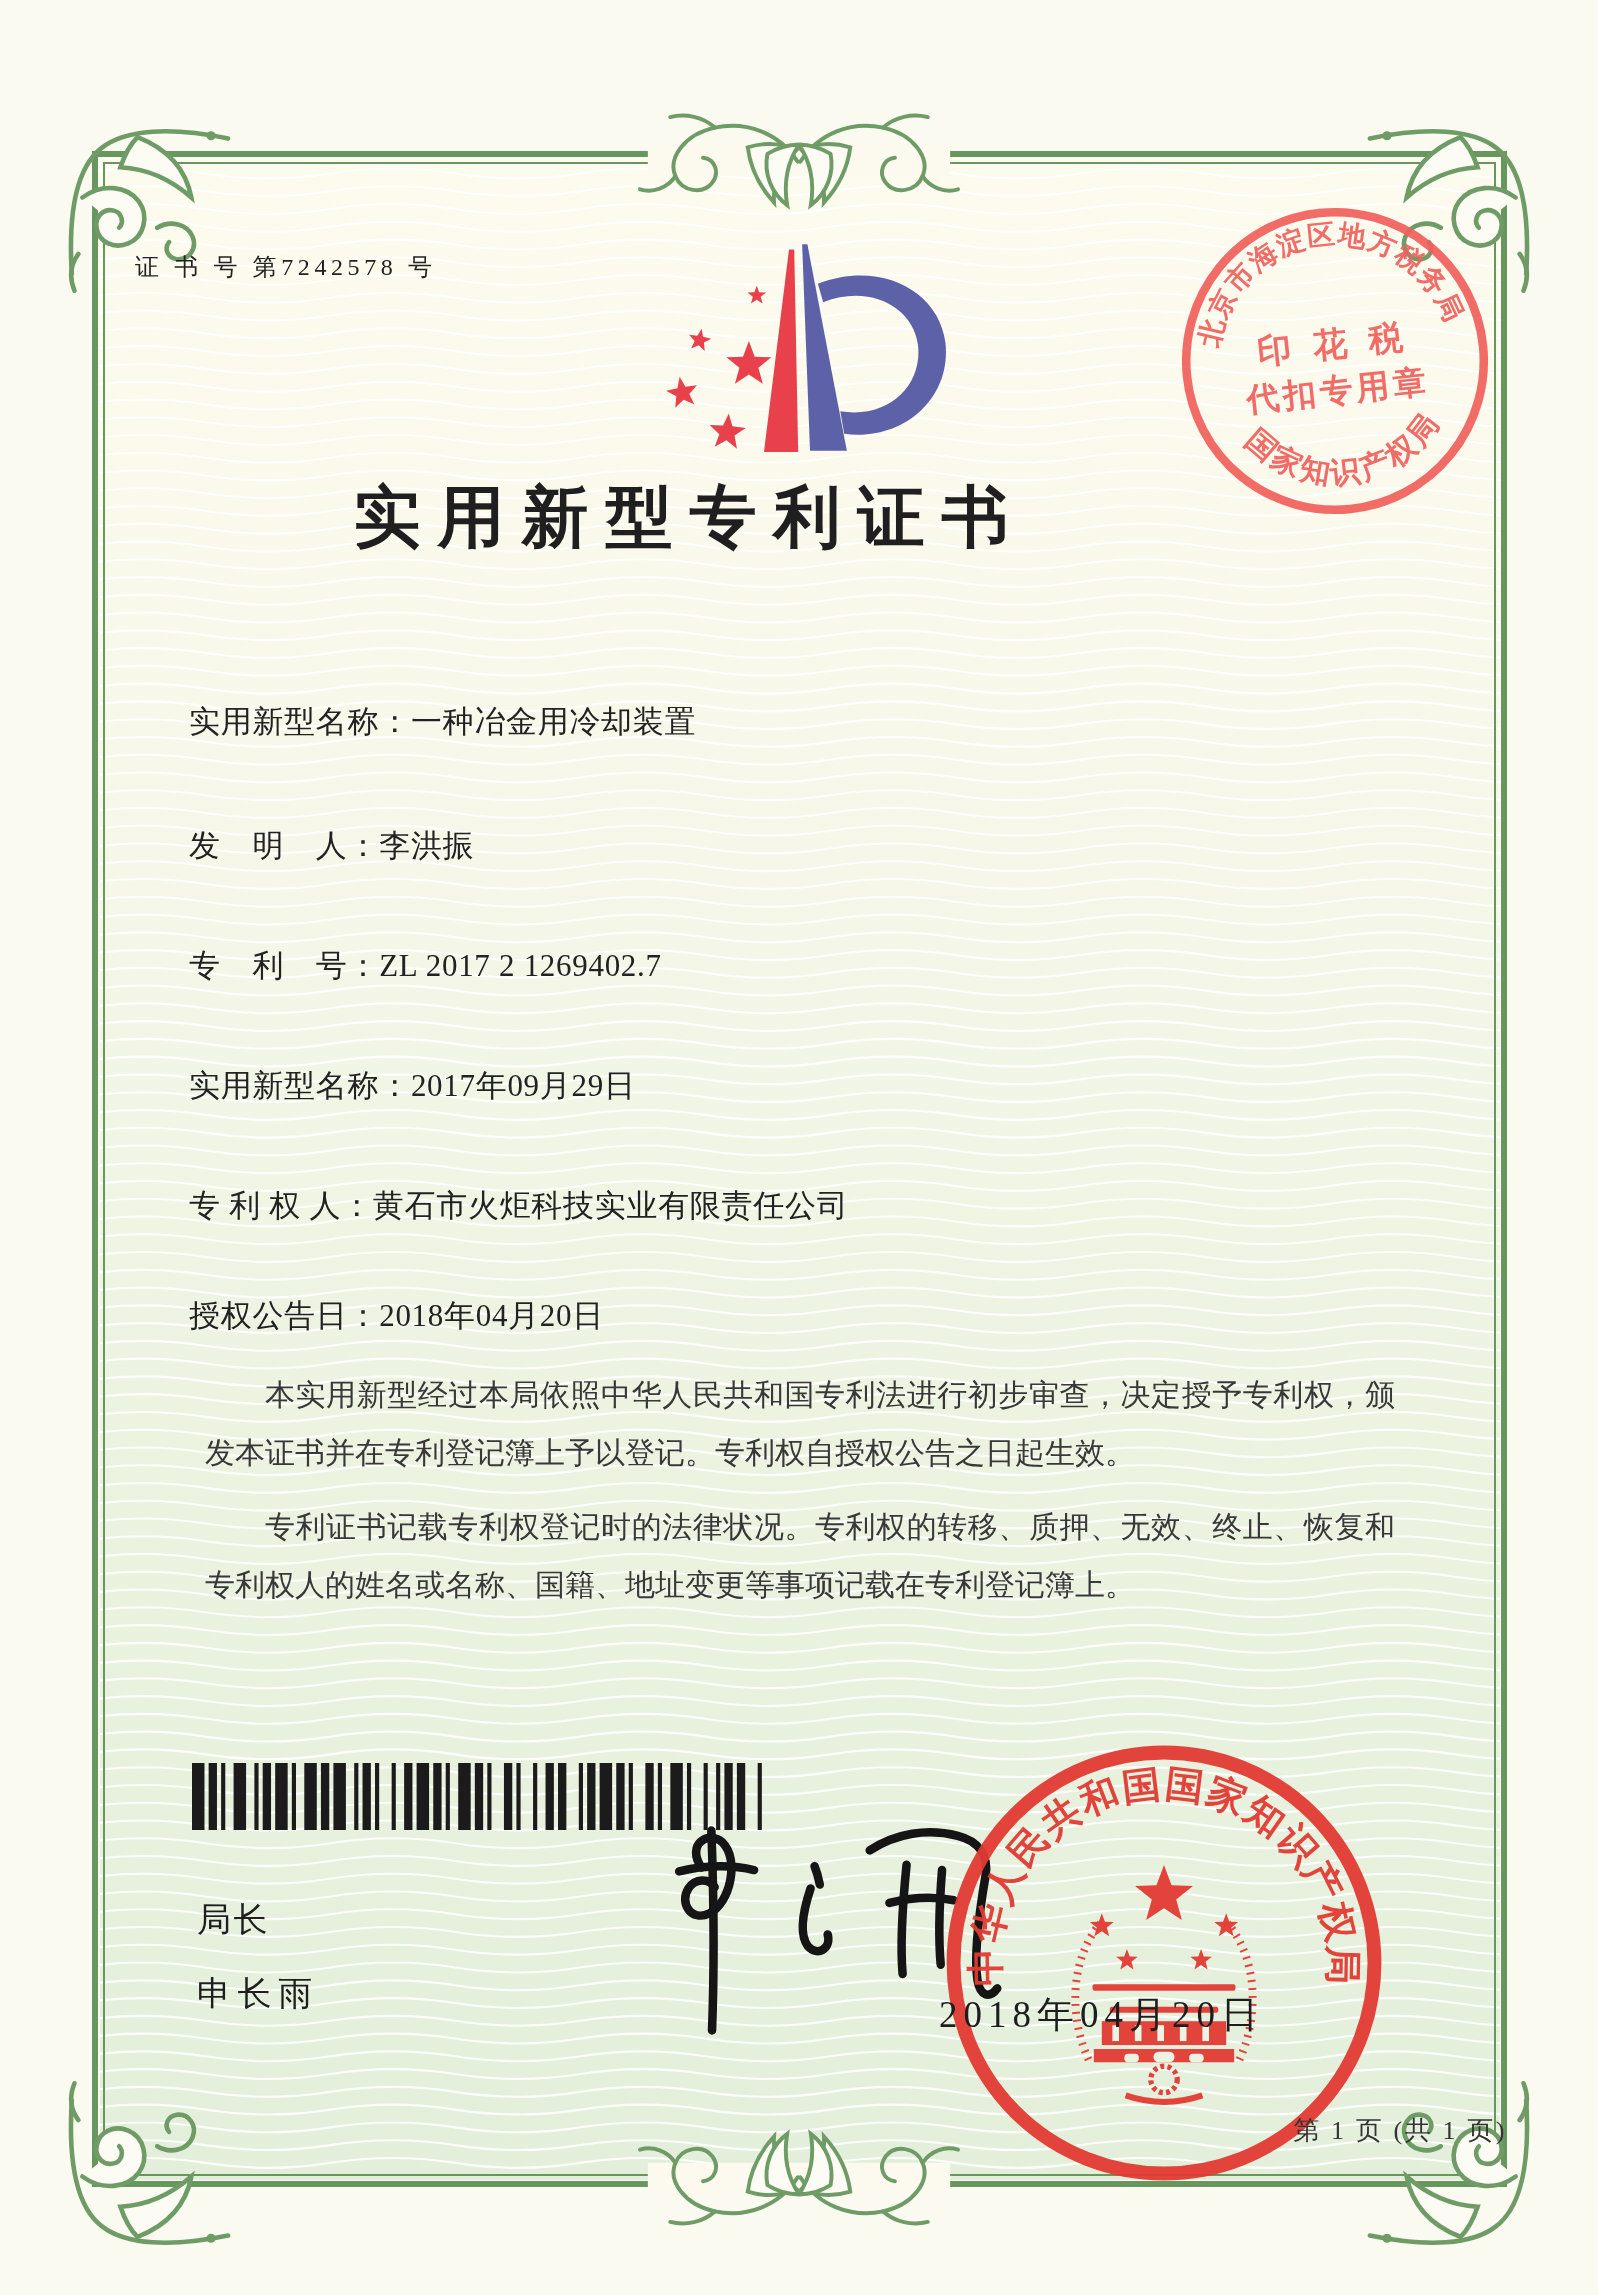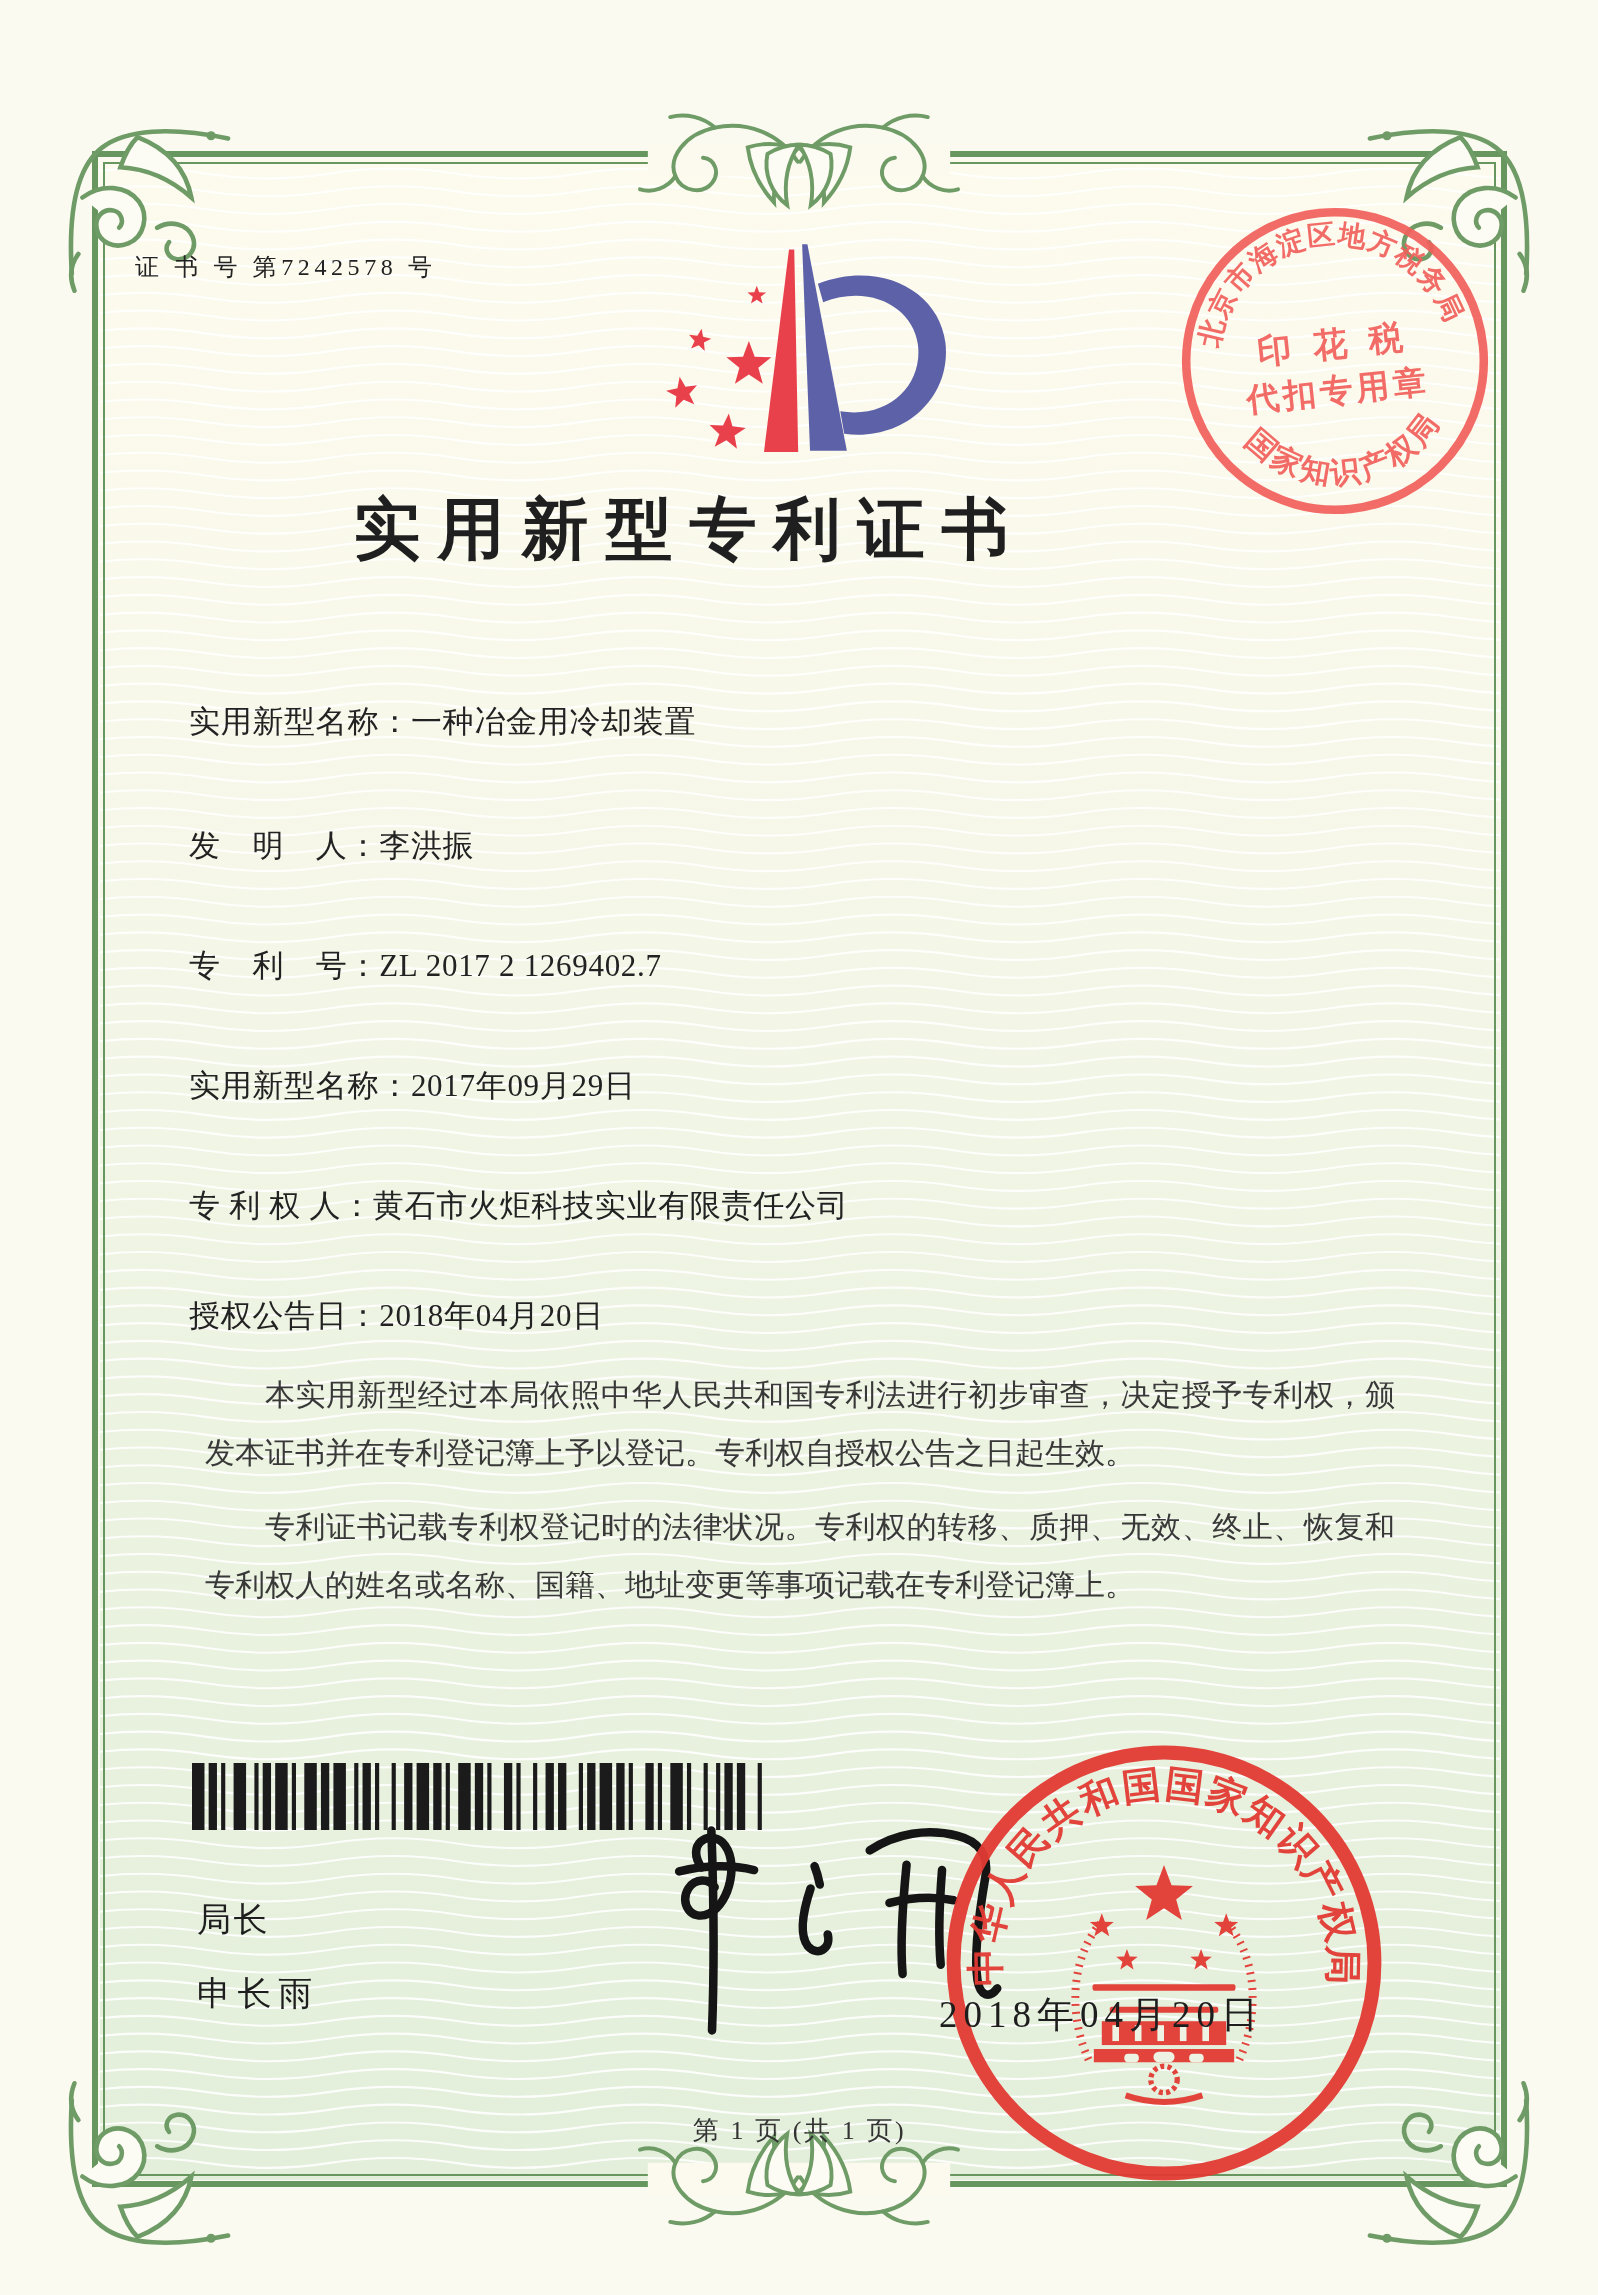--- a/index.html
+++ b/index.html
@@ -32,21 +32,21 @@
 
   .cert-no{position:absolute;left:135px;top:251px;font-size:24px;letter-spacing:4.6px;color:#222}
 
   .logo{position:absolute;left:648px;top:243px;width:303px;height:217px}
   .logo .lr{fill:var(--logo-red)} .logo .lb{fill:var(--logo-blue)}
 
   .tax-stamp{position:absolute;left:1177px;top:203px;width:316px;height:316px;
     color:var(--stamp-red);transform:rotate(-6deg);opacity:.92}
   .tax-stamp text{fill:currentColor;font-family:"Liberation Serif","DejaVu Serif",serif;font-weight:bold}
 
-  .title{position:absolute;left:92px;top:484px;width:1195px;text-align:center;
+  .title{position:absolute;left:92px;top:472px;width:1195px;text-align:center;
     font-size:67px;font-weight:bold;letter-spacing:17px;color:#1f1f1f}
 
   .field{position:absolute;left:189px;font-size:31px;color:#222;letter-spacing:0.7px}
 
   .paras{position:absolute;left:189px;top:1350px;width:1222px}
   .paras p{margin:16px;font-size:30px;line-height:58px;text-indent:2em;
     text-align:justify;color:#383838}
 
   .barcode{position:absolute;left:192px;top:1763px;width:574px;height:67px}
   .barcode rect{fill:#1b1b1b}
@@ -57,21 +57,21 @@
   .signature{position:absolute;left:645px;top:1804px;width:368px;height:257px}
   .signature path{fill:none;stroke:#151515;stroke-width:13;stroke-linecap:round;stroke-linejoin:round}
 
   .seal{position:absolute;left:939px;top:1738px;width:450px;height:450px;color:var(--seal-red);opacity:.95}
   .seal text{fill:currentColor;font-weight:bold;font-family:"Liberation Serif","DejaVu Serif",serif}
   .seal .emblem{fill:currentColor}
   .seal .cut{fill:#eef3e3}
 
   .seal-date{position:absolute;left:939px;top:1990px;font-size:37px;letter-spacing:6px;color:#1d1d1d}
 
-  .footer{position:absolute;left:92px;top:2113px;width:1415px;text-align:center;
+  .footer{position:absolute;left:92px;top:2113px;width:1415px;text-align:right;
     font-size:26px;letter-spacing:2.6px;color:#333}
 </style>
 </head>
 <body>
 
 <svg width="0" height="0" style="position:absolute">
   <defs>
     <g id="cornerOrn" fill="none" stroke="currentColor" stroke-width="7" stroke-linecap="round">
       <path d="M288 60 C200 42 132 46 96 74 C58 103 44 170 50 266"></path>
       <path fill="#fdfcf4" d="M150 58 C196 76 224 108 232 150 C200 122 164 106 124 104 C130 86 138 70 150 58 Z"></path>

